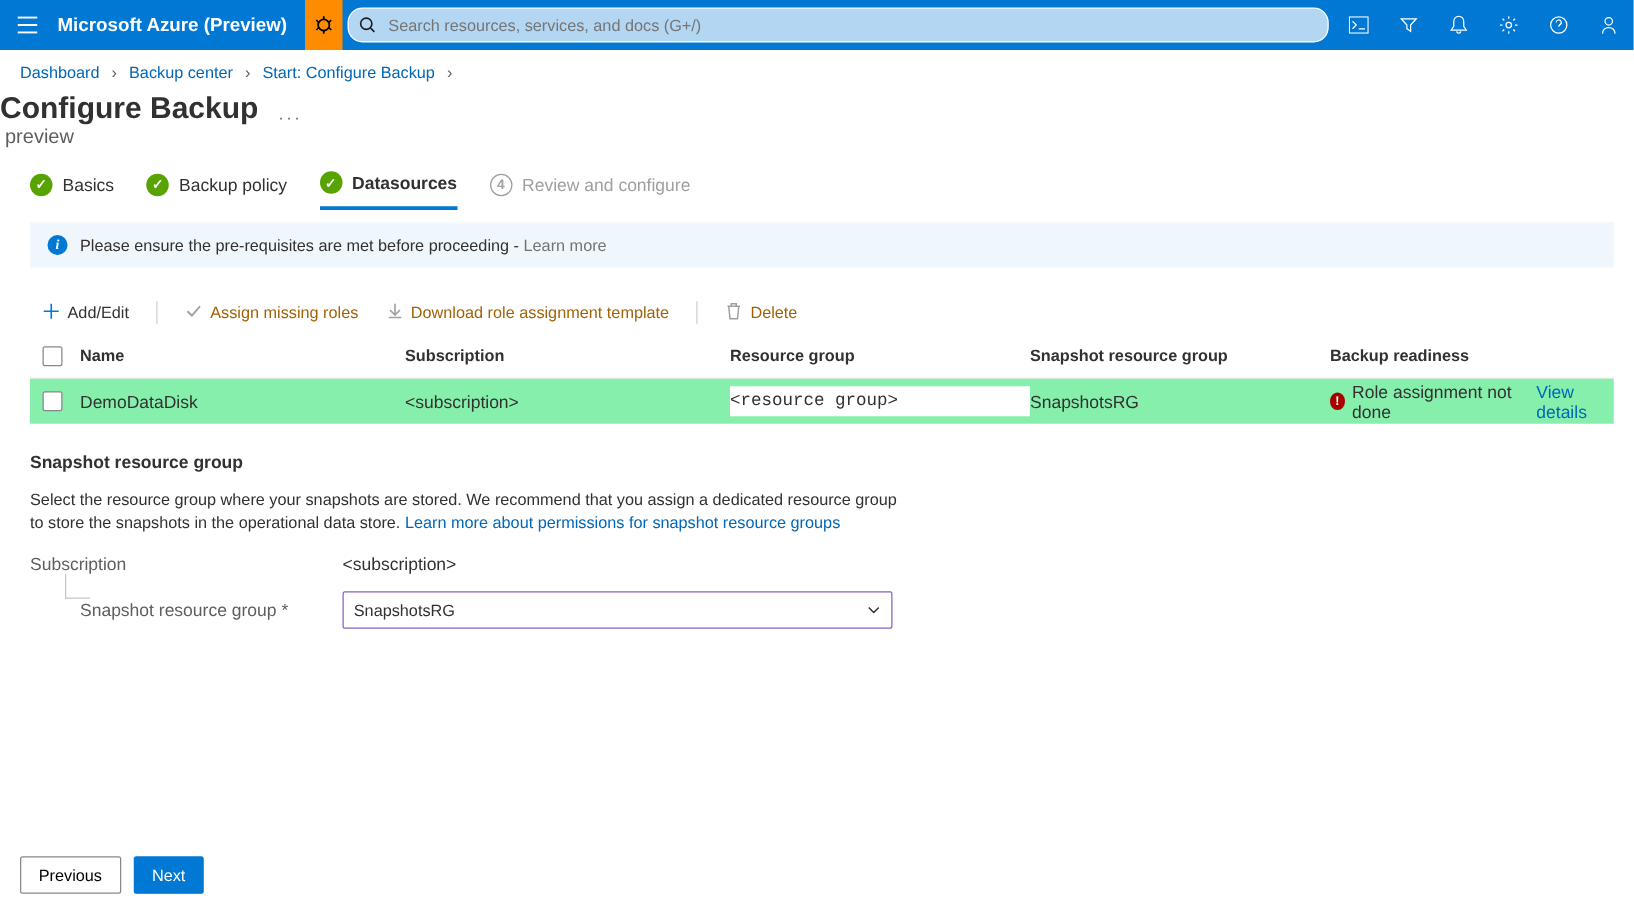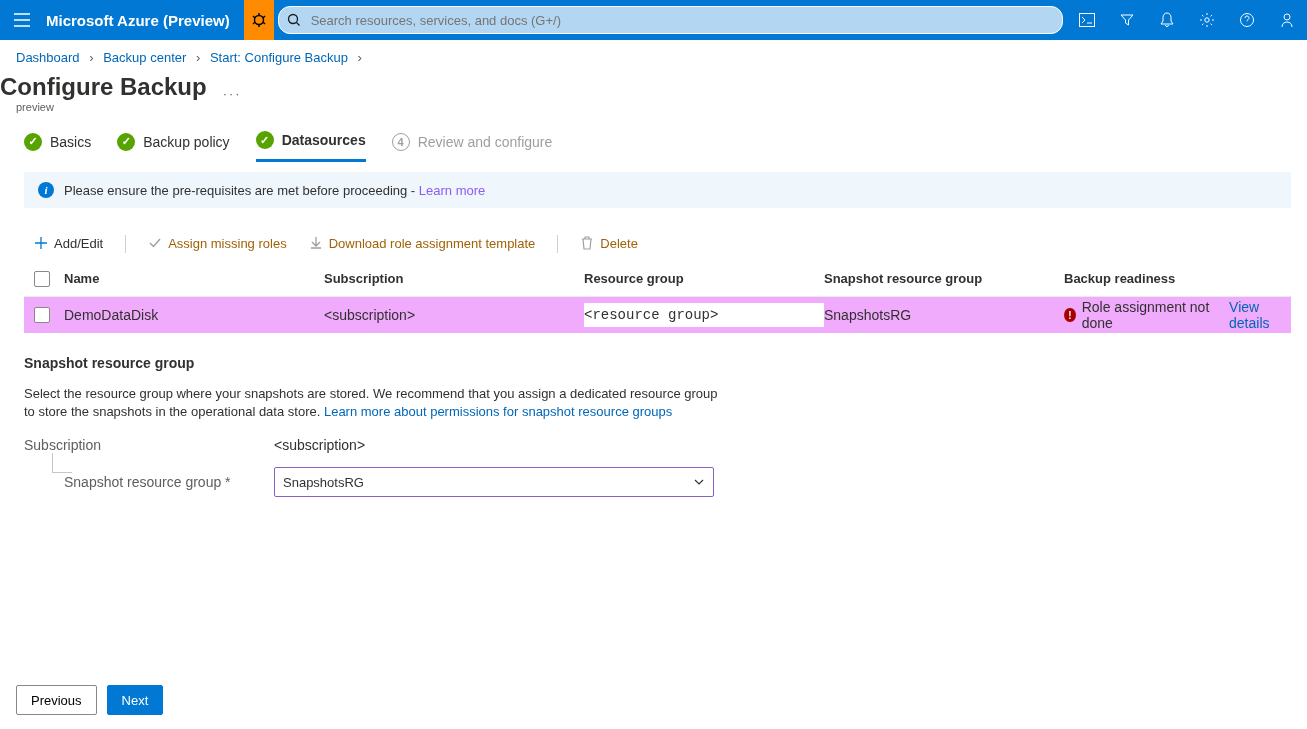--- a/index.html
+++ b/index.html
@@ -15,46 +15,46 @@
 .topbar .search input{flex:1;border:none;background:transparent;outline:none;font-size:13px;color:#1b1b1b}
 .topbar .iconbtn{width:40px;height:40px;display:flex;align-items:center;justify-content:center;cursor:pointer}
 
 .crumbs{padding:10px 16px 4px 16px;font-size:13px}
 .crumbs a{color:#0067b8;text-decoration:none}
 .crumbs .sep{color:#605e5c;margin:0 6px}
 
 .title-row{padding:4px 16px 0 0;display:flex;align-items:flex-end;gap:16px}
 .title{font-size:24px;font-weight:600}
 .ellipsis{color:#605e5c;letter-spacing:2px;cursor:pointer}
-.subtitle{padding:0 16px 18px 16px;font-size:11px;color:#605e5c}
+.subtitle{padding:0 16px 18px 4px;font-size:16px;color:#605e5c}
 
 .steps{display:flex;align-items:center;gap:26px;padding:0 16px 10px 24px;border-bottom:none}
 .step{display:flex;align-items:center;gap:8px;padding-bottom:10px;cursor:pointer}
 .step .circ{width:18px;height:18px;border-radius:50%;display:flex;align-items:center;justify-content:center;font-size:11px;font-weight:600}
 .step.done .circ{background:#57a300;color:#fff}
 .step.pending .circ{border:1px solid #a19f9d;color:#a19f9d;background:#fff}
 .step .lbl{font-size:14px}
 .step.active{border-bottom:3px solid #0078d4}
 .step.active .lbl{font-weight:700}
 .step.pending .lbl{color:#a19f9d}
 
 .banner{margin:0 16px 18px 24px;background:#eff6fc;border:none;padding:10px 14px;display:flex;align-items:center;gap:10px;font-size:13px}
 .banner .icn{width:16px;height:16px;border-radius:50%;background:#0078d4;color:#fff;display:flex;align-items:center;justify-content:center;font-style:italic;font-weight:600;font-size:11px;font-family:Georgia,serif}
-.banner a{color:#8b5cf6;text-decoration:none}
+.banner a{color:#737373;text-decoration:none}
 
 .toolbar{display:flex;align-items:center;gap:10px;padding:6px 16px 6px 28px;color:#323130}
 .tool{display:flex;gap:6px;cursor:pointer;font-size:13px;padding:4px 6px}
 .tool.disabled{color:#a16207;cursor:default}
 .tool svg{width:14px;height:14px}
 .tsep{width:1px;height:18px;background:#d2d0ce;margin:0 6px}
 
 .tbl{margin:0 16px 0 24px}
 .thead,.trow{display:grid;grid-template-columns:40px 260px 260px 240px 240px 1fr;align-items:center;min-height:36px}
 .thead{font-weight:600;font-size:13px;border-bottom:1px solid #edebe9}
-.trow{background:#f0abfc;font-size:14px}
+.trow{background:#86efac;font-size:14px}
 .chk{width:16px;height:16px;border:1px solid #8a8886;border-radius:2px;background:#fff;margin-left:10px;cursor:pointer}
 .readiness{display:flex;align-items:center;gap:6px}
 .erricon{width:14px;height:14px;border-radius:50%;background:#a80000;color:#fff;display:flex;align-items:center;justify-content:center;font-size:10px;font-weight:700}
 .trow a{color:#0067b8;text-decoration:none;margin-left:6px}
 .cell-overlay{background:#fff;padding:4px 0;font-family:Liberation Mono, monospace}
 
 .section{padding:22px 16px 0 24px}
 .section h3{font-size:14px;font-weight:600;margin:0 0 14px 0}
 .section p{font-size:13px;margin:0 0 6px 0;max-width:700px;line-height:18px}
 .section a{color:#0067b8;text-decoration:none}

